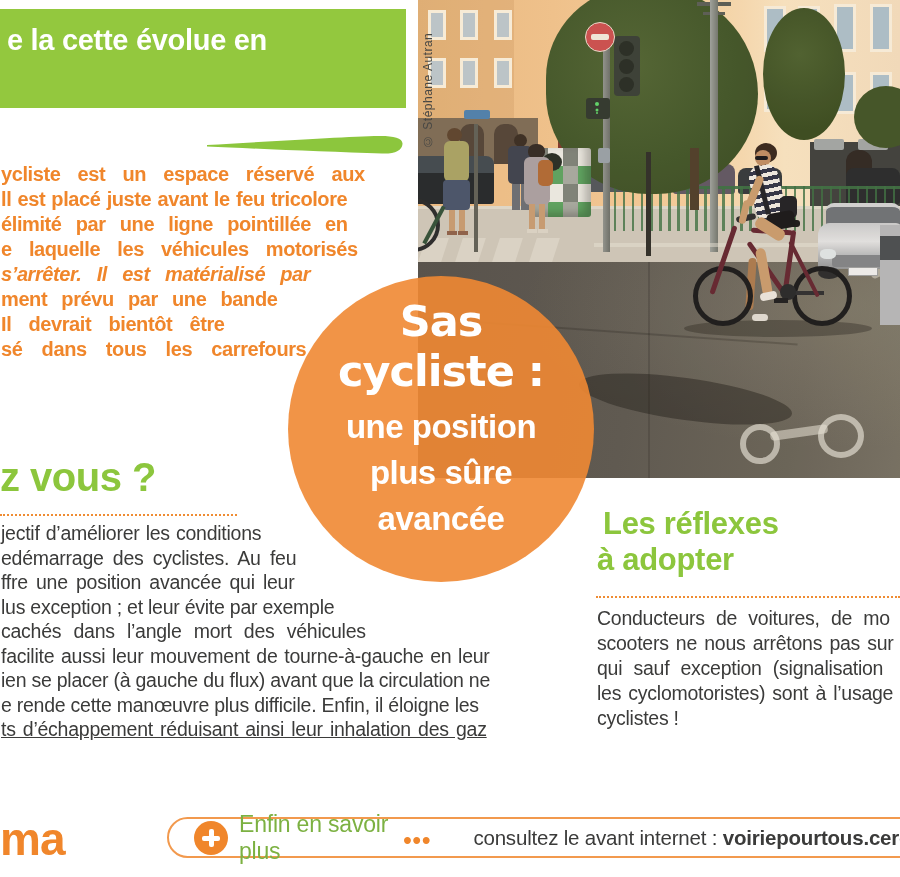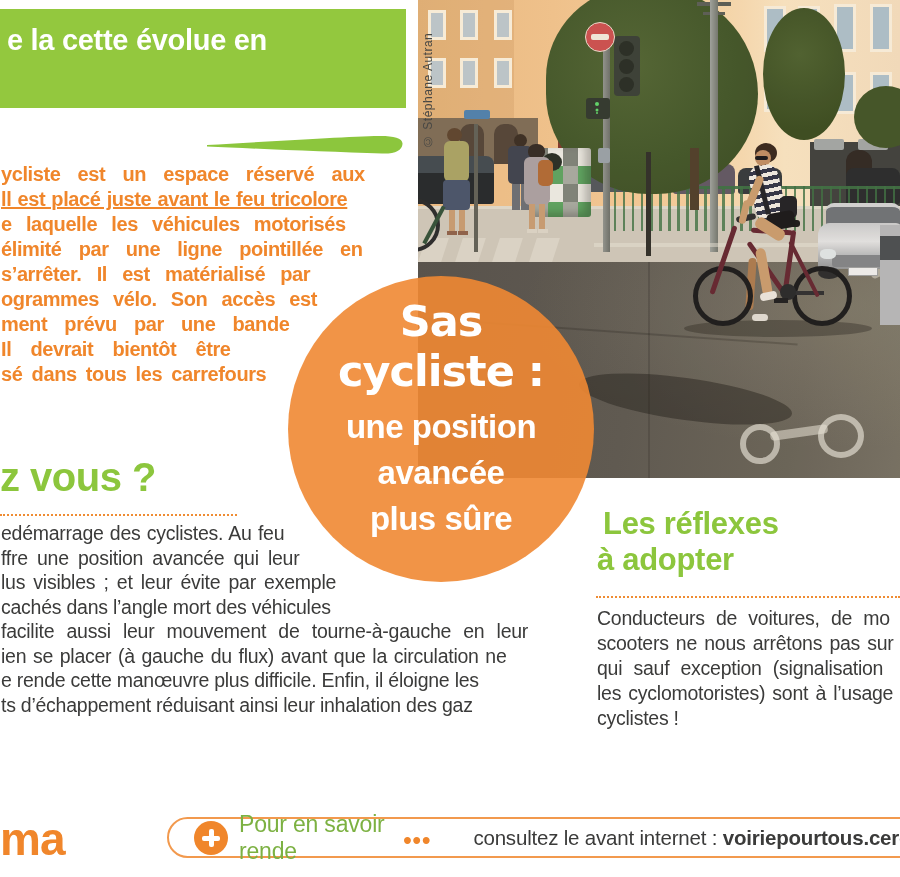--- a/index.html
+++ b/index.html
@@ -11,24 +11,24 @@
   
   .banner{left:0;top:9px;width:406px;height:99px;background:#93c83e;color:#fff;
           font-weight:700;font-size:29px;line-height:36px;padding:13px 0 0 7px;box-sizing:border-box;
           letter-spacing:-0.3px;}
   .swoosh{left:207px;top:134px;width:200px;height:22px;}
 
   .intro-par{left:1px;top:162px;width:400px;color:#f0862b;font-weight:700;
              font-size:20px;letter-spacing:-0.4px;}
   .intro-par .line{white-space:nowrap;height:25px;line-height:25px;}
   .intro-par .line:nth-child(1){word-spacing:12px;}
-  .intro-par .line:nth-child(2){word-spacing:1px;text-decoration:underline;}
+  .intro-par .line:nth-child(2){word-spacing:1px;}
   .intro-par .line:nth-child(3){word-spacing:9px;}
   .intro-par .line:nth-child(4){word-spacing:12px;}
-  .intro-par .line:nth-child(5){word-spacing:10px;}
+  .intro-par .line:nth-child(5){word-spacing:10px;font-style:italic;}
   .intro-par .line:nth-child(6){word-spacing:9px;}
   .intro-par .line:nth-child(7){word-spacing:12px;}
   .intro-par .line:nth-child(8){word-spacing:14px;}
   .intro-par .line:nth-child(9){word-spacing:4px;}
 
   .badge{left:288px;top:276px;width:306px;height:306px;border-radius:50%;
          background:rgba(240,136,51,0.9);z-index:6;text-align:center;color:#fff;
          box-sizing:border-box;padding-top:20px;}
   .badge .t{font-family:"DejaVu Sans",sans-serif;font-weight:700;font-size:43px;line-height:50px;letter-spacing:-1px;}
   .badge .s{font-weight:700;font-size:33px;line-height:46px;letter-spacing:-0.5px;}
@@ -37,21 +37,21 @@
   .h-green{color:#8cc63d;font-weight:700;}
   .know-head{left:0;top:455px;font-size:40px;letter-spacing:-0.5px;}
   .dotted1{left:0;top:514px;width:237px;height:0;border-top:2.5px dotted #ef8c33;}
   .main-par{left:1px;top:521px;color:#3b3b3a;font-size:19.5px;letter-spacing:-0.25px;}
   .main-par .line{white-space:nowrap;height:24.5px;line-height:24.5px;}
   .main-par .line:nth-child(1){word-spacing:1px;}
   .main-par .line:nth-child(2){word-spacing:4px;}
   .main-par .line:nth-child(3){word-spacing:3px;}
   .main-par .line:nth-child(5){word-spacing:7px;}
   .main-par .line:nth-child(6){word-spacing:1.5px;}
-  .main-par .line:nth-child(9){word-spacing:2px;}
+  .main-par .line:nth-child(9){word-spacing:2px;text-decoration:underline;}
 
   .reflex-head{left:597px;top:506px;font-size:31px;line-height:36px;letter-spacing:-0.3px;}
   .reflex-head .l1{padding-left:6px;}
   .dotted2{left:596px;top:596px;width:304px;height:0;border-top:2.5px dotted #ef8c33;}
   .right-par{left:597px;top:606px;color:#3b3b3a;font-size:19.5px;letter-spacing:-0.25px;}
   .right-par .line{white-space:nowrap;height:25px;line-height:25px;}
   .right-par .line:nth-child(1){word-spacing:6px;}
   .right-par .line:nth-child(2){word-spacing:2px;}
   .right-par .line:nth-child(3){word-spacing:6px;}
   .right-par .line:nth-child(4){word-spacing:2px;}
@@ -295,50 +295,50 @@
     <div>e la cette évolue en</div>
   </div>
   <svg class="abs swoosh" viewBox="0 0 200 22">
     <path d="M0 11 C 55 8, 140 2.5, 172 2 C 186 1.8, 196 4, 195.5 10 C 195 16.5, 188 20, 175 19.5 C 120 18, 45 14.5, 0 12.5 Z" fill="#8cc63d"></path>
   </svg>
 
   <div class="abs intro-par">
 
   <div class="line">ycliste est un espace réservé aux</div>
       <div class="line">ll est placé juste avant le feu tricolore</div>
+      <div class="line">élimité par une ligne pointillée en</div>
       <div class="line">e laquelle les véhicules motorisés</div>
-      <div class="line">élimité par une ligne pointillée en</div>
       <div class="line">s’arrêter. Il est matérialisé par</div>
-      <div class="line">ogrammes vélo. Son accès est</div>
       <div class="line">ment prévu par une bande</div>
       <div class="line">Il devrait bientôt être</div>
       <div class="line">sé dans tous les carrefours</div>
     </div>
 
   <div class="abs badge">
     <div class="title">
 
     <div class="t">Sas</div>
         <div class="t">cycliste :</div>
       </div>
     <div class="sub">
 
     <div class="s">une position</div>
+        <div class="s">plus sûre</div>
         <div class="s">avancée</div>
-        <div class="s">plus sûre</div>
       </div>
   </div>
 
   <div class="abs h-green know-head">z vous ?</div>
   <div class="abs dotted1"></div>
   <div class="abs main-par">
 
+  <div class="line">jectif d’améliorer les conditions</div>
       <div class="line">edémarrage des cyclistes. Au feu</div>
       <div class="line">ffre une position avancée qui leur</div>
-      <div class="line">lus visibles ; et leur évite par exemple</div>
+      <div class="line">lus exception ; et leur évite par exemple</div>
       <div class="line">cachés dans l’angle mort des véhicules</div>
       <div class="line">facilite aussi leur mouvement de tourne-à-gauche en leur</div>
       <div class="line">ien se placer (à gauche du flux) avant que la circulation ne</div>
       <div class="line">e rende cette manœuvre plus difficile. Enfin, il éloigne les</div>
       <div class="line">ts d’échappement réduisant ainsi leur inhalation des gaz</div>
     </div>
 
   <div class="abs h-green reflex-head">
     <div class="l1">Les réflexes</div>
     <div>à adopter</div>
@@ -349,18 +349,18 @@
   <div class="line">Conducteurs de voitures, de mo</div>
       <div class="line">scooters ne nous arrêtons pas sur c</div>
       <div class="line">qui sauf exception (signalisation</div>
       <div class="line">les cyclomotoristes) sont à l’usage</div>
       <div class="line">cyclistes !</div>
     </div>
 
   <div class="abs logo-ma">ma</div>
   <div class="abs pill">
     <span class="plus-circle"></span>
-    <span class="savoir">Pour en savoir rende</span>
+    <span class="savoir">Enfin en savoir plus</span>
     <span class="dots3">•••</span>
     <span class="consultez"><span>consultez le avant internet : </span><b>voiriepourtous.cerema.</b></span>
   </div>
 
 </div>
 
 </body></html>

